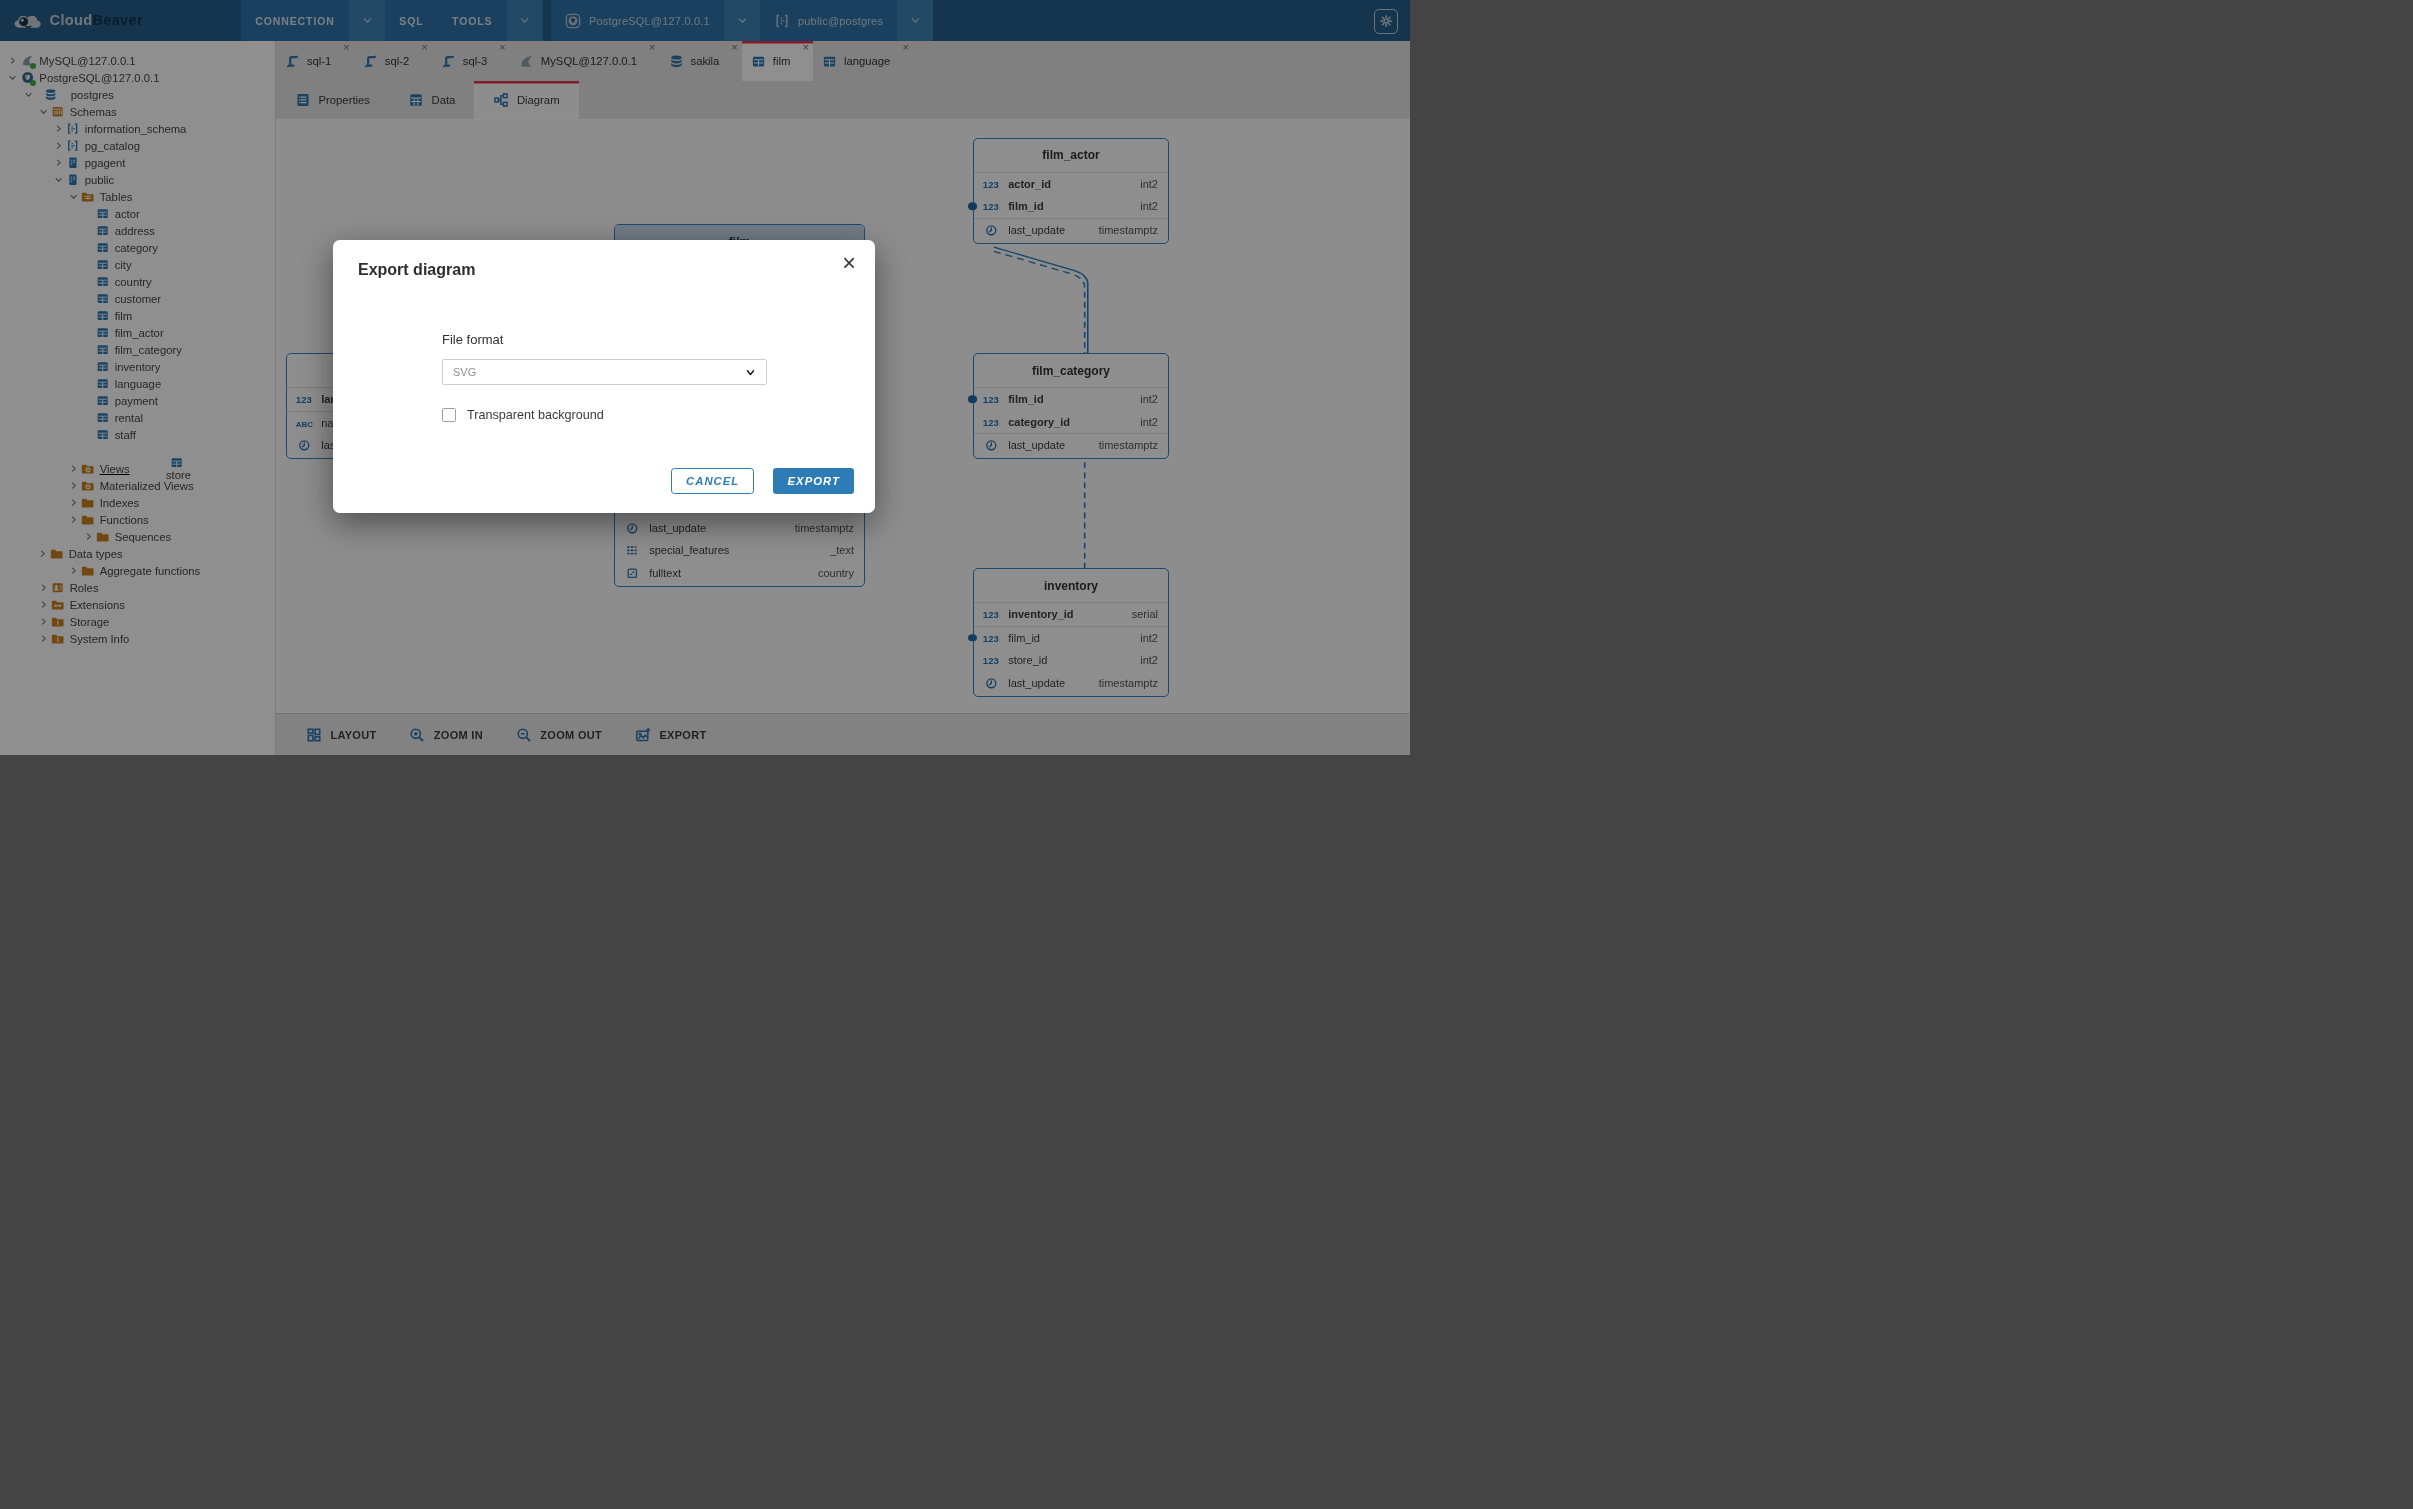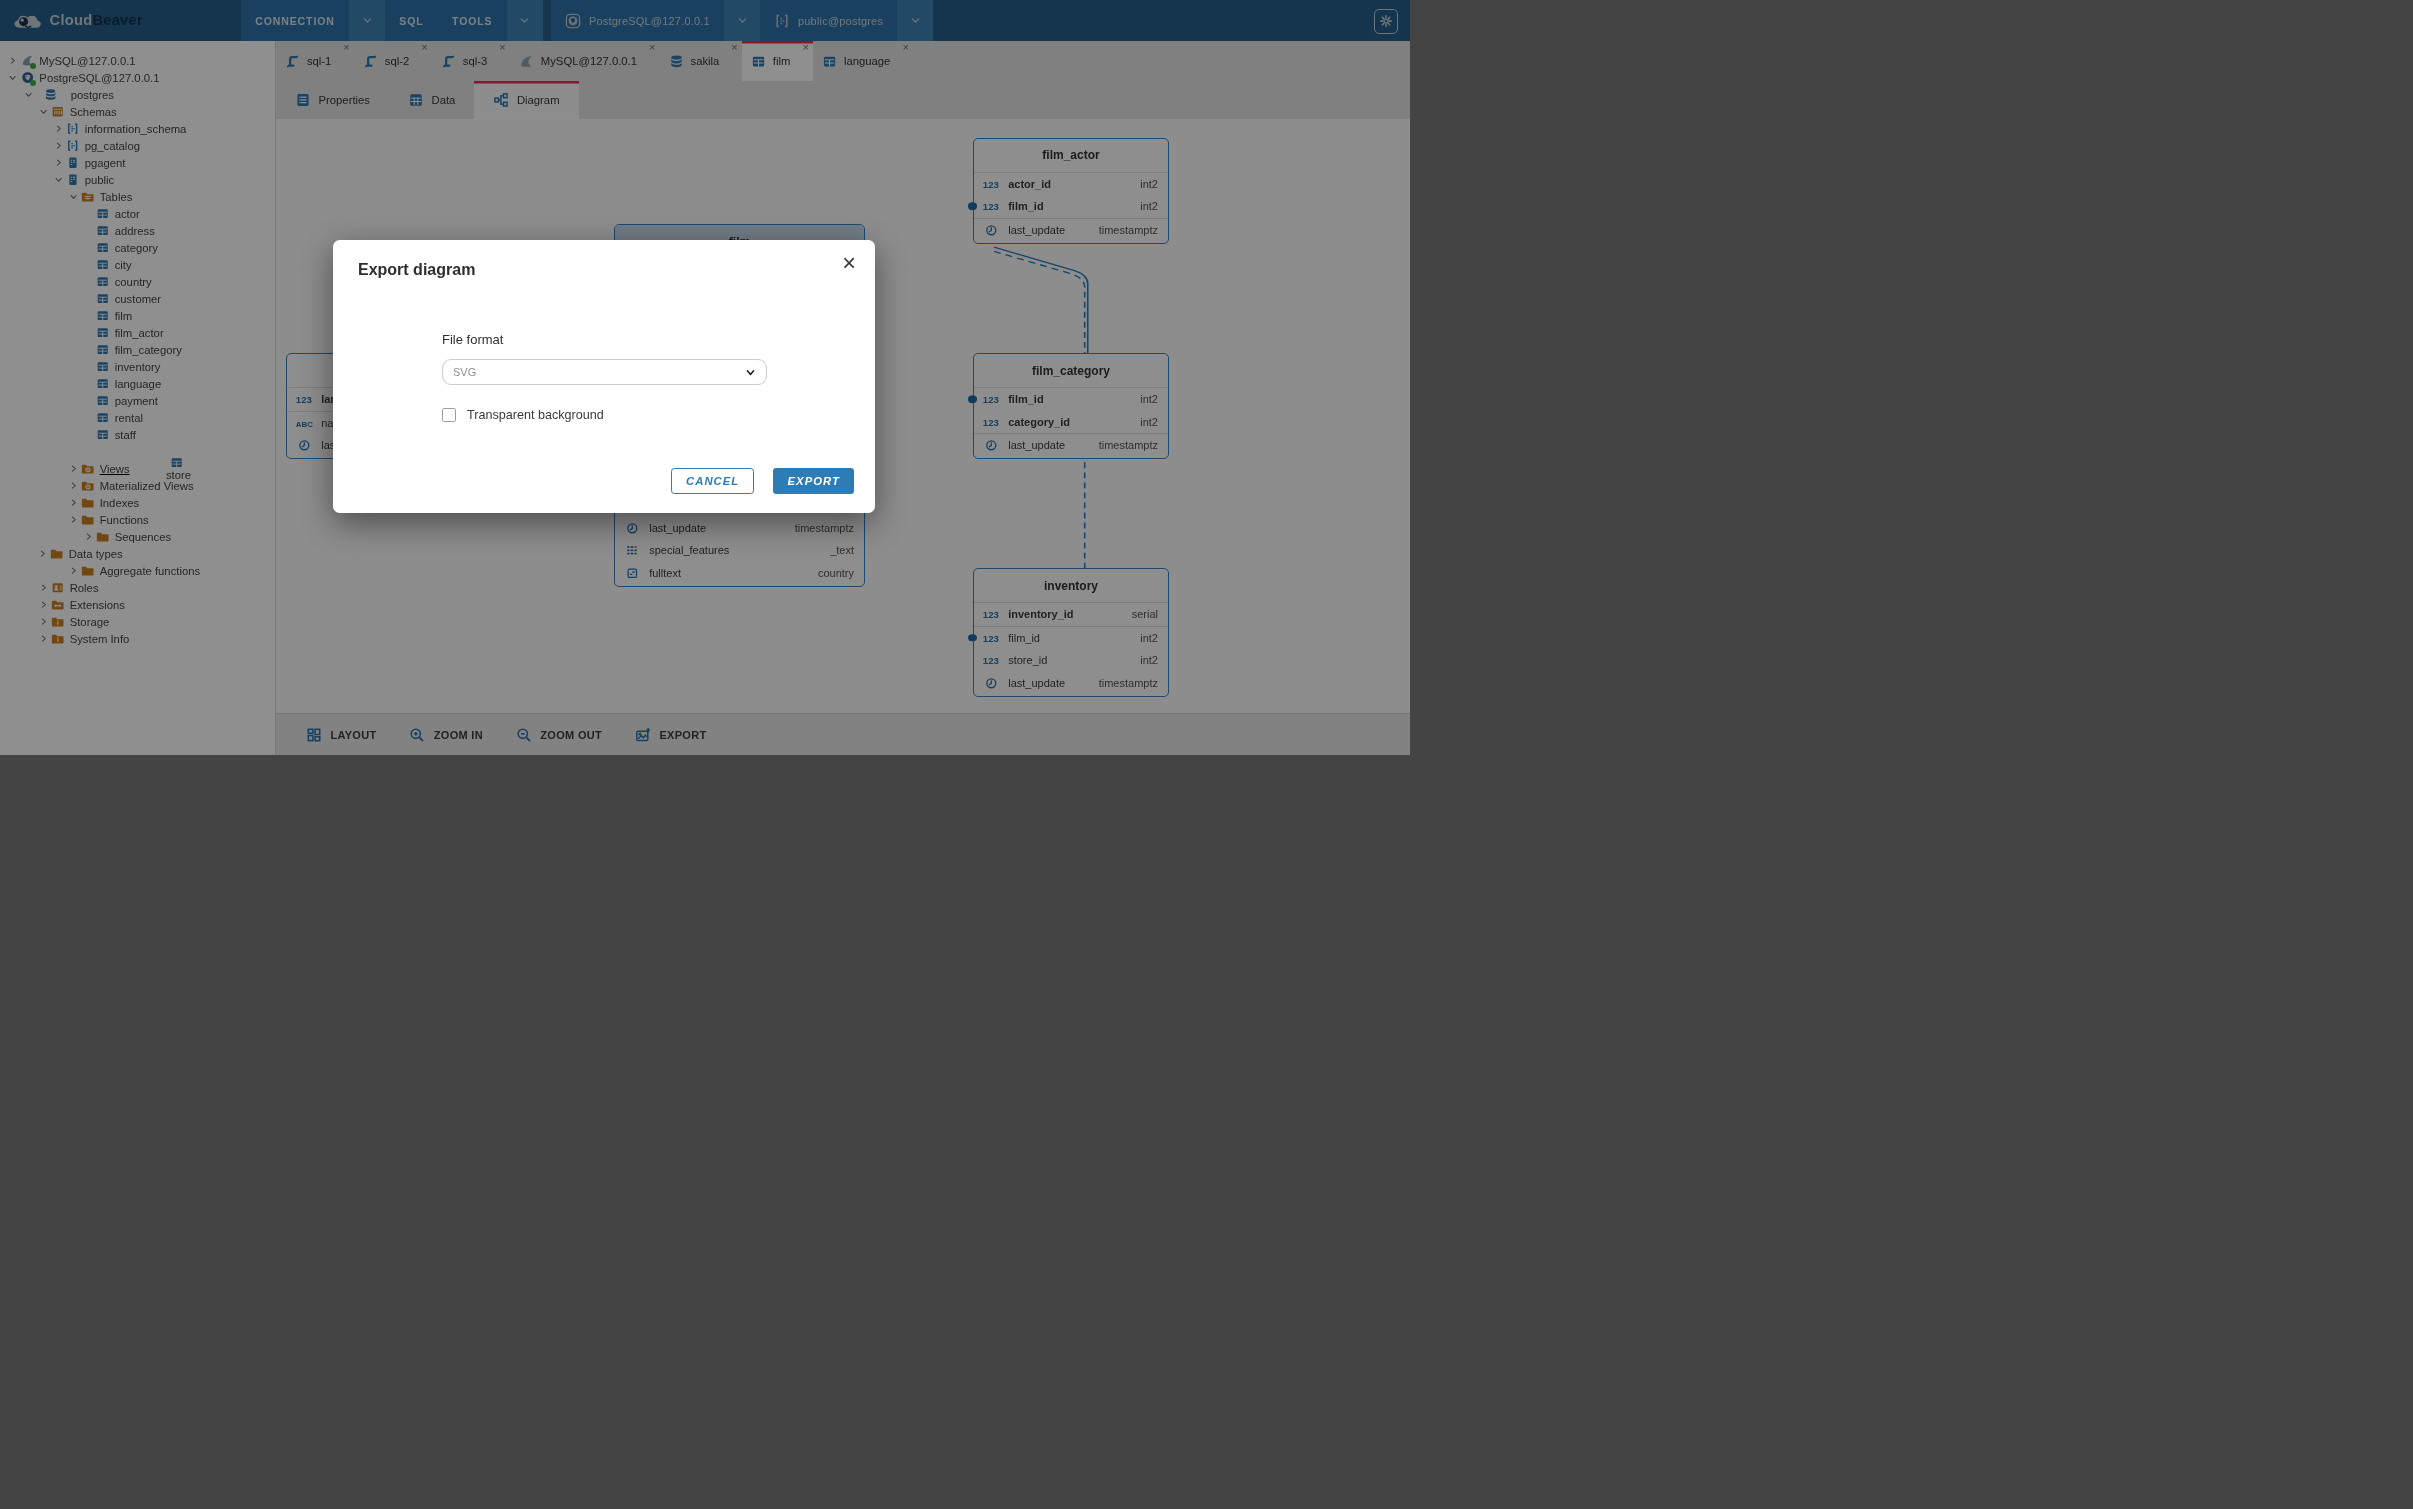--- a/index.html
+++ b/index.html
@@ -77,21 +77,21 @@
   .tool-label{font-size:11px;font-weight:700;color:#3c3c3c;letter-spacing:0.3px;}
   
   .overlay{position:absolute;inset:0;background:rgba(0,0,0,.44);z-index:50;}
   .modal{position:absolute;left:333px;top:240px;width:542px;height:273px;background:#fff;border-radius:6.7px;
          box-shadow:0 10px 33px rgba(0,0,0,.45);z-index:60;}
   .modal-title{position:absolute;left:25px;top:21px;font-size:16px;font-weight:700;color:#2e2e2e;}
   .modal-close{position:absolute;right:19px;top:11.7px;font-size:23.4px;font-weight:300;color:#3a3a3a;
                line-height:1;cursor:pointer;}
   .ff-label{position:absolute;left:109px;top:92px;font-size:13px;color:#2f2f2f;}
   .ff-select{position:absolute;left:109px;top:119px;width:325px;height:26px;border:1.7px solid #ccc;
-             border-radius:9px;box-sizing:border-box;display:flex;align-items:center;padding:0 10px;
+             border-radius:2px;box-sizing:border-box;display:flex;align-items:center;padding:0 10px;
              background:#fff;cursor:pointer;}
   .ff-value{font-size:11px;color:#8f8f8f;}
   .ff-chev{margin-left:auto;display:flex;color:#1d1d1d;}
   .ff-chev svg{width:11px;height:11px;}
   .cb-box{position:absolute;left:109px;top:168px;width:14.2px;height:14.2px;border:1.7px solid #9e9e9e;
           border-radius:1.7px;box-sizing:border-box;background:#fff;cursor:pointer;}
   .cb-label{position:absolute;left:134px;top:168px;font-size:12.6px;line-height:14.2px;color:#3a3a3a;}
   .modal-actions{position:absolute;right:21px;bottom:19px;display:flex;gap:19px;}
   .btn{height:26px;border-radius:3.3px;display:flex;align-items:center;justify-content:center;
        font-size:11.3px;font-weight:700;letter-spacing:1px;padding:0 14.2px;box-sizing:border-box;cursor:pointer;font-style:italic;}

